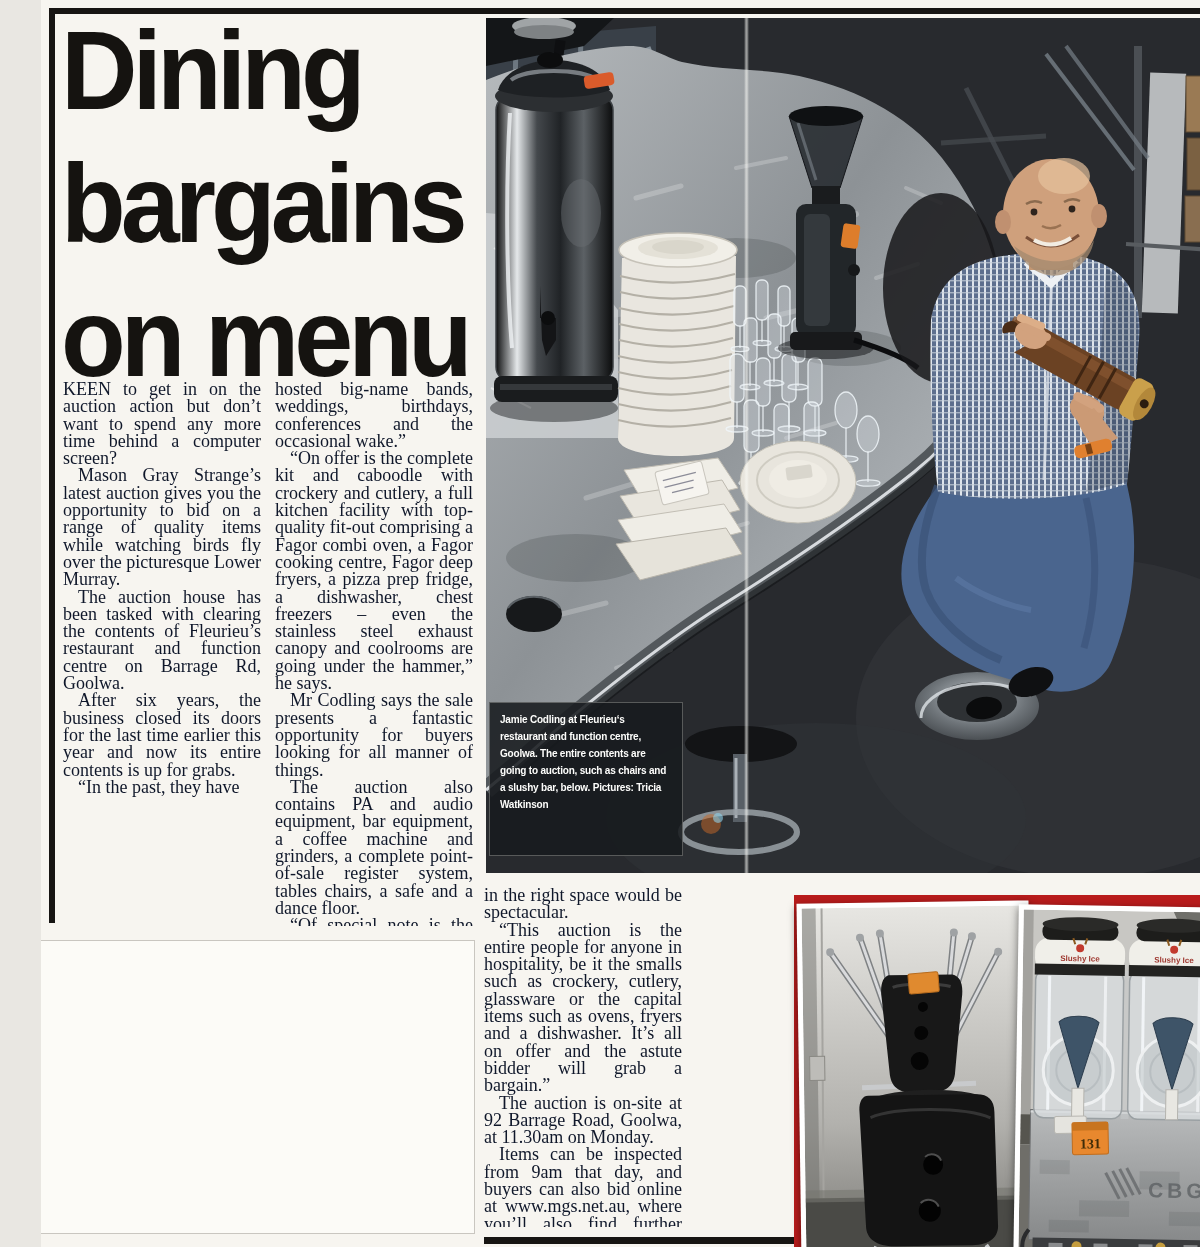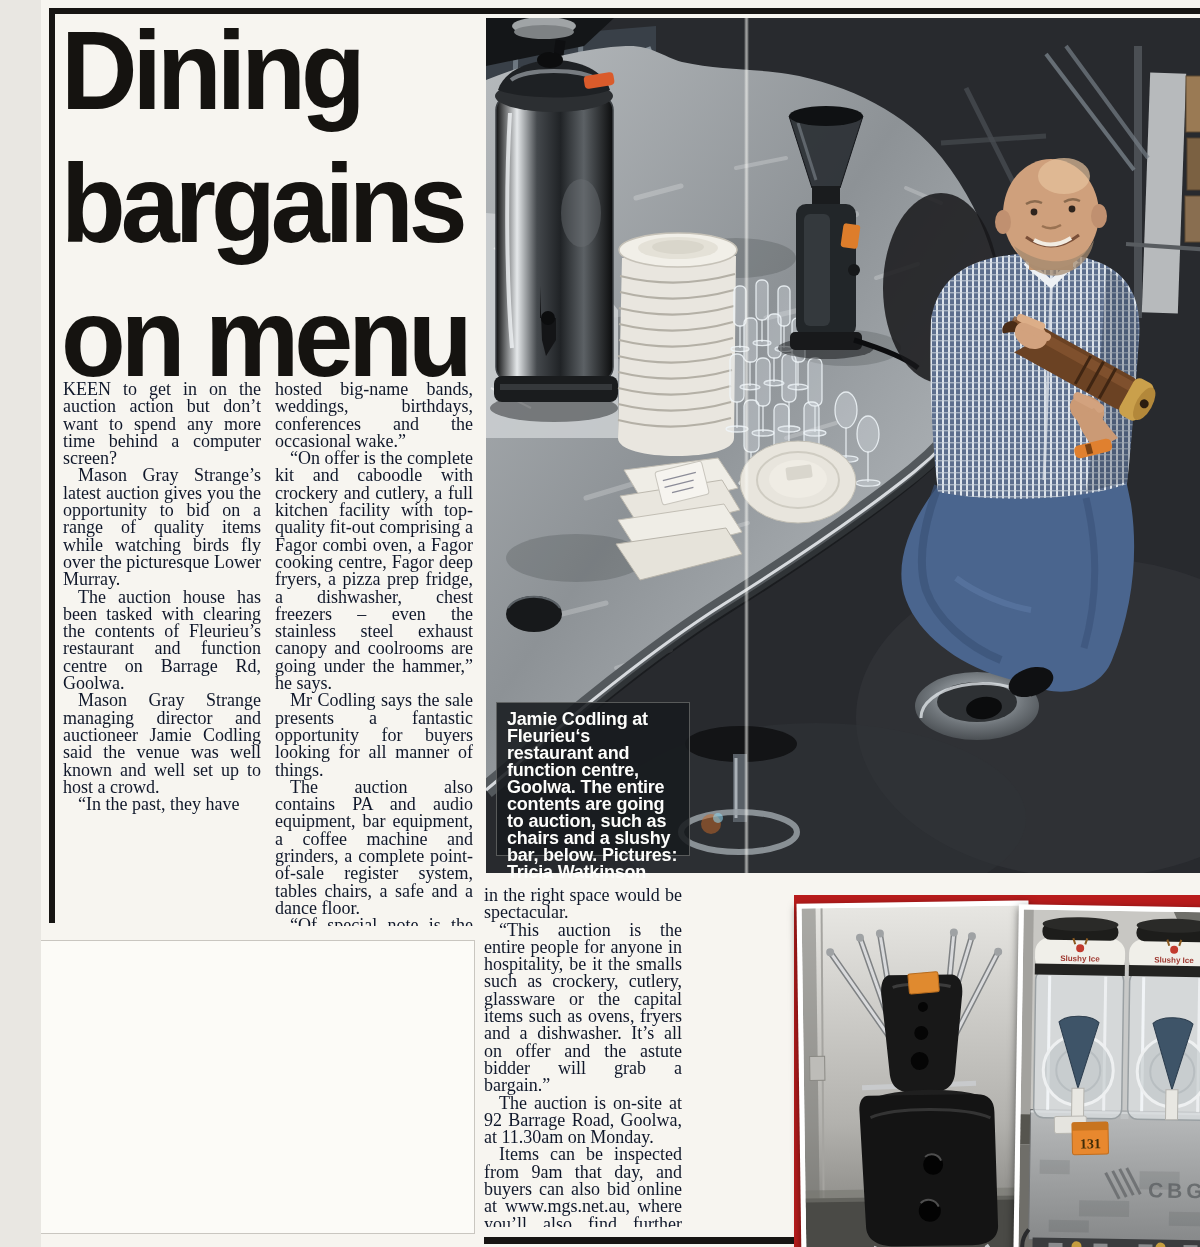--- a/index.html
+++ b/index.html
@@ -19,24 +19,24 @@
   .col{position:absolute;font-size:18px;line-height:17.3px;text-align:justify;
        color:#0f172a;overflow:hidden;}
   .col p{margin:0;text-indent:15px;}
   .col p.cont{text-indent:0;}
   .col1{left:22px;top:381px;width:198px;height:545px;}
   .col2{left:234px;top:381px;width:198px;height:545px;}
   .col3{left:443px;top:887px;width:198px;height:340px;}
 
   .photo-main{position:absolute;left:445px;top:18px;width:741px;height:855px;background:#26282b;}
   .photo-main svg{display:block;width:100%;height:100%;}
-  .caption{position:absolute;left:10px;top:684px;width:194px;height:154px;box-sizing:border-box;
+  .caption{position:absolute;left:3px;top:684px;width:194px;height:154px;box-sizing:border-box;
     padding:8px 10px;background:rgba(23,26,30,0.87);border:1px solid rgba(205,205,200,0.35);
     color:#fdfdfb;font-family:"Liberation Sans",sans-serif;font-weight:bold;
-    font-size:18px;line-height:17px;letter-spacing:-0.2px;}
+    font-size:10px;line-height:17px;letter-spacing:-0.2px;}
   .fold{position:absolute;left:258px;top:0;width:5px;height:100%;
     background:linear-gradient(90deg,rgba(255,255,255,0),rgba(250,250,246,0.55) 40%,rgba(250,250,246,0.55) 60%,rgba(255,255,255,0));}
 
   .bottom-panel{position:absolute;left:753px;top:895px;width:444px;height:386px;background:#b91c1c;}
   .fig{position:absolute;background:#fff;padding:5px;box-shadow:0 3px 8px rgba(0,0,0,0.55);}
   .fig svg{display:block;}
   .fig-chairs{left:5px;top:7px;transform:rotate(-0.8deg);}
   .fig-slushy{left:222px;top:11px;transform:rotate(0.9deg);}
 
   .blank-box{position:absolute;left:0;top:940px;width:433px;height:292px;background:#fcfbf7;
@@ -55,21 +55,21 @@
   <div class="headline">
     <div>Dining</div>
     <div>bargains</div>
     <div>on menu</div>
   </div>
 
   <div class="col col1">
     <p class="cont">KEEN to get in on the auction action but don’t want to spend any more time behind a computer screen?</p>
     <p>Mason Gray Strange’s latest auction gives you the opportunity to bid on a range of quality items while watching birds fly over the picturesque Lower Murray.</p>
     <p>The auction house has been tasked with clearing the contents of Fleurieu’s restaurant and function centre on Barrage Rd, Goolwa.</p>
-    <p>Mason Gray Strange managing director and auctioneer Jamie Codling said the venue was well known and well set up to host a crowd.</p>
+    <p>After six years, the business closed its doors for the last time earlier this year and now its entire contents is up for grabs.</p>
     <p>“In the past, they have</p>
   </div>
 
   <div class="col col2">
     <p class="cont">hosted big-name bands, weddings, birthdays, conferences and the occasional wake.”</p>
     <p>“On offer is the complete kit and caboodle with crockery and cutlery, a full kitchen facility with top-quality fit-out comprising a Fagor combi oven, a Fagor cooking centre, Fagor deep fryers, a pizza prep fridge, a dishwasher, chest freezers – even the stainless steel exhaust canopy and coolrooms are going under the hammer,” he says.</p>
     <p>Mr Codling says the sale presents a fantastic opportunity for buyers looking for all manner of things.</p>
     <p>The auction also contains PA and audio equipment, bar equipment, a coffee machine and grinders, a complete point-of-sale register system, tables chairs, a safe and a dance floor.</p>
     <p>“Of special note is the 4.0m stainless steel fish dry bar which is an impressive sight,” Mr Codling says.</p>
     <p>“It’s too large for many but</p>

